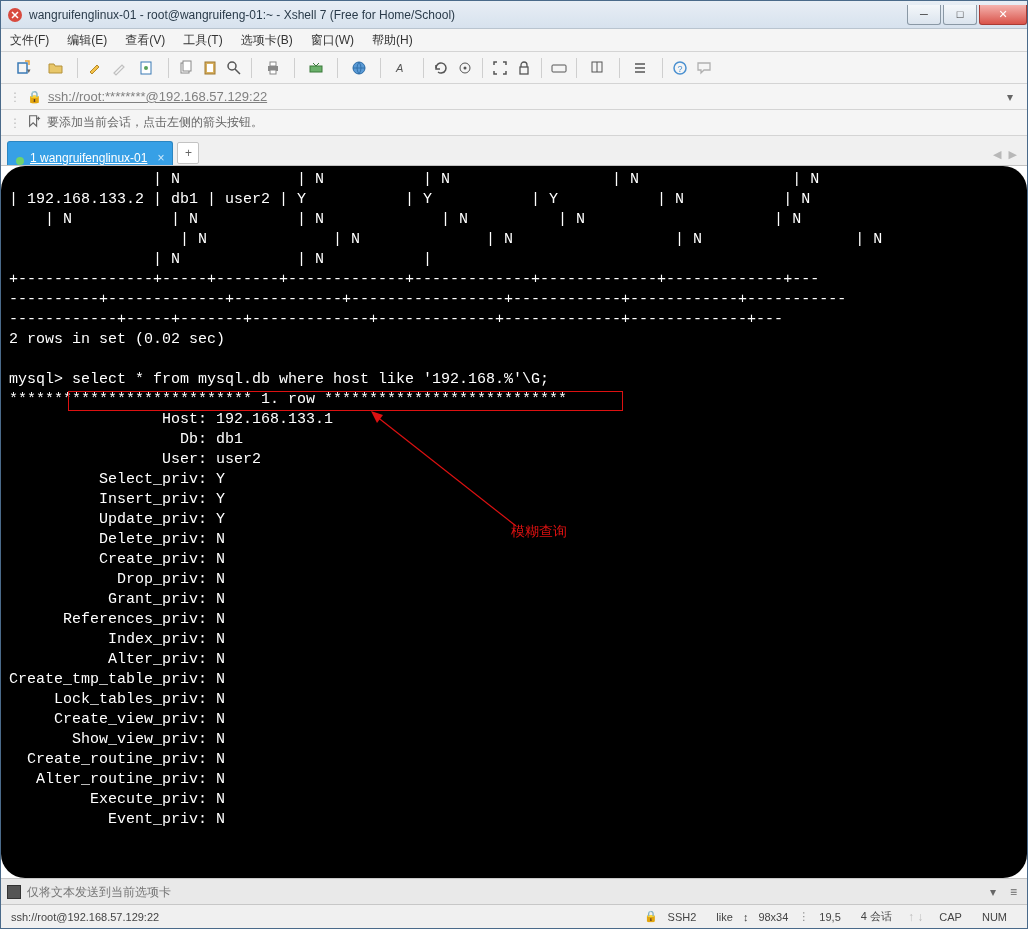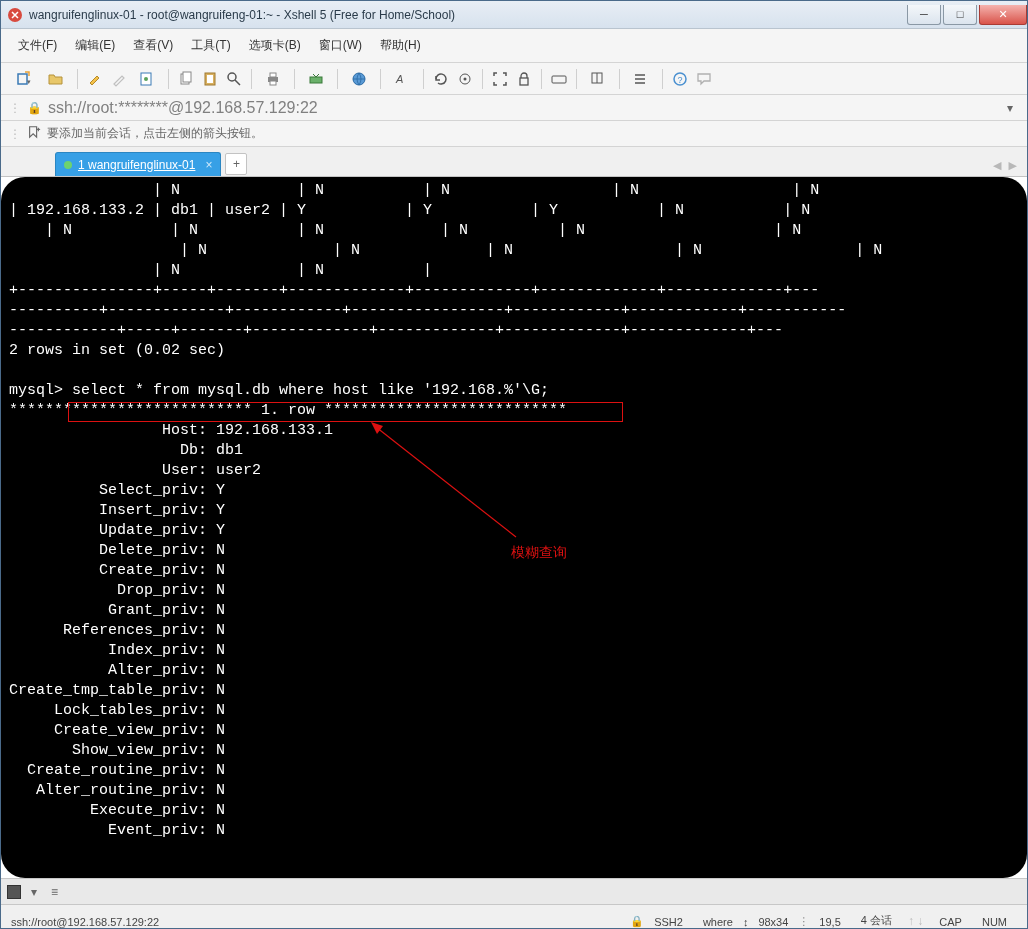--- a/index.html
+++ b/index.html
@@ -6,72 +6,72 @@
   html, body { width: 1028px; height: 929px; font-family: "Microsoft YaHei", Arial, sans-serif; font-size: 12px; background: #d6dde5; overflow: hidden; }
   .window { width: 1028px; height: 929px; display: flex; flex-direction: column; border: 1px solid #4a6a8a; background: #fff; }
   
   .titlebar { height: 28px; background: linear-gradient(#e8eef5, #d7e2ee); display: flex; align-items: center; padding: 0 0 0 6px; border-bottom: 1px solid #b9c4cf; }
   .titlebar .icon { width: 16px; height: 16px; margin-right: 6px; }
   .titlebar .title { flex: 1; color: #2a3b4a; font-size: 12px; }
   .win-btns { display: flex; }
   .win-btn { width: 34px; height: 20px; margin-left: 2px; border: 1px solid #8a98a5; border-top: none; border-radius: 0 0 3px 3px; display: flex; align-items: center; justify-content: center; font-size: 11px; color: #333; background: linear-gradient(#f4f7fa, #dbe4ee); }
   .win-btn.close { width: 48px; background: linear-gradient(#f5b3ae, #d9544b); color: #fff; border-color: #a93c35; }
   
-  .menubar { height: 34px; background: #f5f5f5; display: flex; align-items: center; padding: 0 8px; border-bottom: 1px solid #d4d4d4; }
+  .menubar { height: 23px; background: #f5f5f5; display: flex; align-items: center; padding: 0 0; border-bottom: 1px solid #d4d4d4; }
   .menu-item { padding: 3px 9px; color: #333; cursor: default; }
   
   .toolbar { height: 32px; background: #f5f5f5; display: flex; align-items: center; padding: 0 8px; border-bottom: 1px solid #d4d4d4; gap: 2px; }
   .tb-btn { width: 22px; height: 22px; display: flex; align-items: center; justify-content: center; color: #444; border-radius: 2px; }
   .tb-btn.drop { width: 30px; }
   .tb-sep { width: 1px; height: 20px; background: #cfcfcf; margin: 0 4px; }
   .tb-btn svg { width: 16px; height: 16px; }
   
   .addrbar { height: 26px; background: #f5f5f5; display: flex; align-items: center; padding: 0 8px; border-bottom: 1px solid #d4d4d4; gap: 6px; }
   .addrbar .lock { color: #888; }
-  .addrbar .addr { flex: 1; color: #808080; font-size: 16px; }
+  .addrbar .addr { flex: 1; color: #808080; font-size: 13px; text-decoration: underline; }
   .addrbar .drop { color: #666; padding: 0 6px; }
   
   .infobar { height: 26px; background: #f5f5f5; display: flex; align-items: center; padding: 0 8px; border-bottom: 1px solid #d4d4d4; gap: 6px; color: #666; }
   
   .tabstrip { height: 30px; background: #f0f0f0; border-bottom: 1px solid #c3c3c3; display: flex; align-items: flex-end; padding: 0 6px; position: relative; }
-  .tab { height: 24px; padding: 8px 8px; display: flex; align-items: center; gap: 6px; font-size: 12px; border-radius: 3px 3px 0 0; margin-left: 48px; }
+  .tab { height: 24px; padding: 0 8px; display: flex; align-items: flex-end; gap: 6px; font-size: 12px; border-radius: 3px 3px 0 0; }
   .tab.active { background: #37a0e6; color: #fff; border: 1px solid #2b86c2; border-bottom: none; }
   .tab .dot { width: 8px; height: 8px; border-radius: 50%; background: #6ed36e; display: inline-block; }
   .tab .close { font-size: 12px; color: #cfe9fb; padding-left: 4px; }
   .newtab { width: 22px; height: 22px; border: 1px solid #c3c3c3; background: #fff; display: flex; align-items: center; justify-content: center; margin-left: 4px; border-radius: 2px; color: #666; margin-bottom: 1px; }
   .tabstrip .nav { position: absolute; right: 8px; bottom: 4px; color: #b8b8b8; font-size: 11px; letter-spacing: 2px; }
   
   .terminal { flex: 1; background: #000; color: #fff; font-family: "Consolas", "Courier New", monospace; font-size: 15px; line-height: 20px; padding: 4px 8px; white-space: pre; overflow: hidden; position: relative; border-radius: 24px; }
   .annot-box { position: absolute; border: 1px solid #d11; pointer-events: none; }
   .annot-label { position: absolute; color: #d11; font-family: "Microsoft YaHei", sans-serif; font-size: 14px; font-weight: normal; }
   .annot-arrow { position: absolute; pointer-events: none; }
   
   .sendbar { height: 26px; background: #e9e9e9; border-top: 1px solid #c7c7c7; display: flex; align-items: center; padding: 0 6px; gap: 6px; }
   .sendbar .indicator { width: 14px; height: 14px; background: #555; border: 1px solid #333; }
   .sendbar input { flex: 1; border: none; background: transparent; color: #888; font-size: 12px; outline: none; }
   .sendbar .menu { color: #666; padding: 0 4px; }
   
-  .statusbar { height: 24px; background: #f0f0f0; border-top: 1px solid #c7c7c7; display: flex; align-items: flex-end; padding: 0 10px; font-size: 11px; color: #444; }
+  .statusbar { height: 24px; background: #f0f0f0; border-top: 1px solid #c7c7c7; display: flex; align-items: center; padding: 0 10px; font-size: 11px; color: #444; }
   .statusbar .left { flex: 1; }
   .statusbar .seg { padding: 0 10px; }
   .statusbar .arrows { color: #bdbdbd; font-size: 12px; padding: 0 6px; }
 </style>
 </head>
 <body>
 
 <div class="window">
 
   <div class="titlebar">
     <span class="icon">
       <svg viewBox="0 0 16 16">
           <circle cx="8" cy="8" r="7" fill="#d84a3e"></circle>
           <path d="M5 5 L11 11 M11 5 L5 11" stroke="#fff" stroke-width="1.5"></path>
         </svg>
     </span>
-    <span class="title">wangruifenglinux-01 - root@wangruifeng-01:~ - Xshell 5 (Free for Home/School)</span>
+    <span class="title">wangruifenglinux-01 - root@wangruifeng-01:~ - Xshell 7 (Free for Home/School)</span>
     <div class="win-btns">
       <div class="win-btn">─</div>
       <div class="win-btn">□</div>
       <div class="win-btn close">✕</div>
     </div>
   </div>
 
   <div class="menubar">
     <span class="menu-item">文件(F)</span>
     <span class="menu-item">编辑(E)</span>
@@ -280,34 +280,35 @@
   Create_routine_priv: N
    Alter_routine_priv: N
          Execute_priv: N
            Event_priv: N</span>
     
     <div class="annot-box" style="left:67px; top:225px; width:555px; height:20px;"></div>
     <svg class="annot-arrow" style="left:370px; top:245px; width:170px; height:125px;">
       <line x1="5" y1="5" x2="145" y2="115" stroke="#d11" stroke-width="1.2"></line>
       <polygon points="0,0 12,4 6,12" fill="#d11"></polygon>
     </svg>
-    <div class="annot-label" style="left:510px; top:365px;">模糊查询</div>
+    <div class="annot-label" style="left:510px; top:355px;">模糊查询</div>
   </div>
 
   <div class="sendbar">
     <div class="indicator"></div>
+    <input type="text" placeholder="仅将文本发送到当前选项卡" style="">
     <span class="menu">▾</span>
     <span class="menu">≡</span>
   </div>
 
   <div class="statusbar">
     <span class="left">ssh://root@192.168.57.129:22</span>
     <span>🔒</span>
     <span class="seg">SSH2</span>
-    <span class="seg">where</span>
+    <span class="seg">like</span>
     <span>↕</span>
     <span class="seg">98x34</span>
     <span style="color:#888;">⋮</span>
     <span class="seg">19,5</span>
     <span class="seg">4 会话</span>
     <span class="arrows">↑ ↓</span>
     <span class="seg">CAP</span>
     <span class="seg">NUM</span>
   </div>
 

